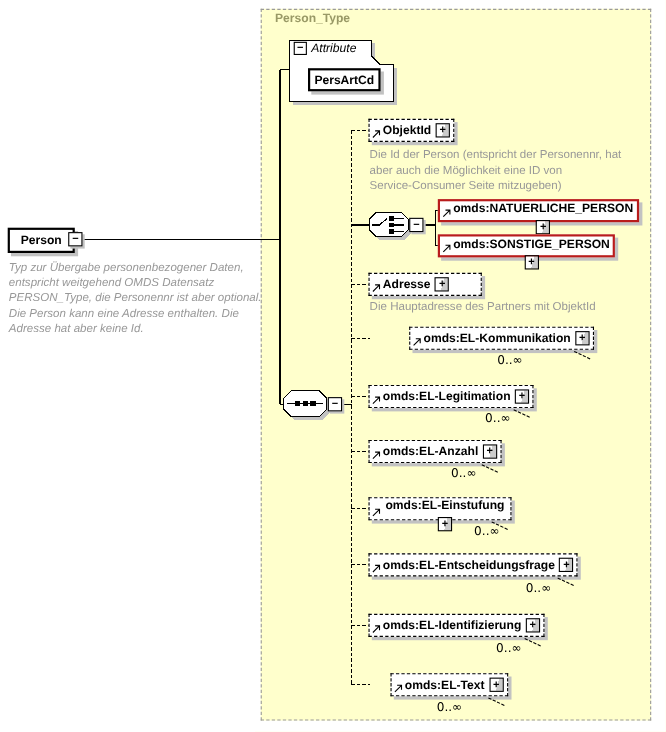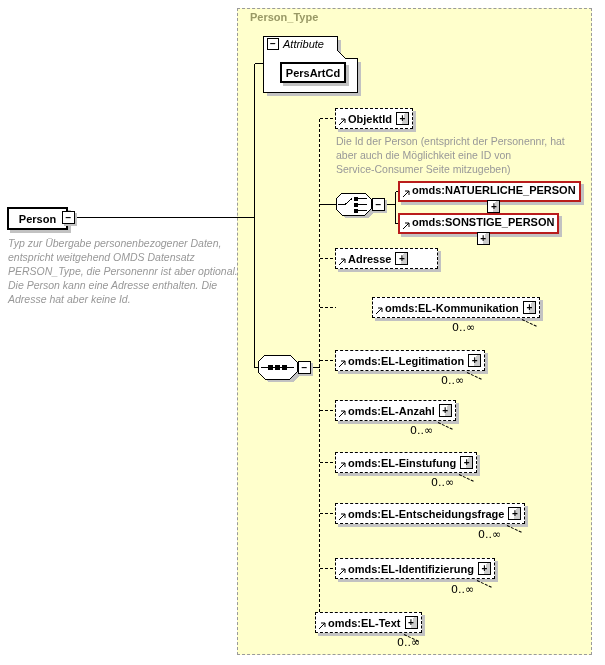--- a/index.html
+++ b/index.html
@@ -142,20 +142,21 @@
     <span class="expand-btn">+</span>
   </div>
 
   <div class="el-box dashed" style="left:335px;top:248px;min-width:103px;">
     <svg class="arrow" width="9" height="9">
       <path d="M1,8 L7,2 M3,2 H7 V6" stroke="#000" fill="none"></path>
       </svg>
     <span class="el-label">Adresse</span>
     <span class="expand-btn">+</span>
   </div>
+  <div class="annotation" style="left:336px;top:272px;width:260px;">Die Hauptadresse des Partners mit ObjektId</div>
 
   <div class="el-box dashed repeat" style="left:335px;top:297px;min-width:150px;margin-left:37px;">
     <svg class="arrow" width="9" height="9">
       <path d="M1,8 L7,2 M3,2 H7 V6" stroke="#000" fill="none"></path>
       </svg>
     <span class="el-label">omds:EL-Kommunikation</span>
     <span class="expand-btn">+</span>
   </div>
   <div class="occurs" style="left:452px;top:321px;">0..∞</div>
 
@@ -170,21 +171,21 @@
 
   <div class="el-box dashed repeat" style="left:335px;top:400px;min-width:109px;">
     <svg class="arrow" width="9" height="9">
       <path d="M1,8 L7,2 M3,2 H7 V6" stroke="#000" fill="none"></path>
       </svg>
     <span class="el-label">omds:EL-Anzahl</span>
     <span class="expand-btn">+</span>
   </div>
   <div class="occurs" style="left:410px;top:424px;">0..∞</div>
 
-  <div class="el-box dashed repeat" style="left:335px;top:452px;min-width:130px;">
+  <div class="el-box dashed repeat" style="left:335px;top:452px;min-width:130px;flex-direction:column;">
     <svg class="arrow" width="9" height="9">
       <path d="M1,8 L7,2 M3,2 H7 V6" stroke="#000" fill="none"></path>
       </svg>
     <span class="el-label">omds:EL-Einstufung</span>
     <span class="expand-btn">+</span>
   </div>
   <div class="occurs" style="left:431px;top:476px;">0..∞</div>
 
   <div class="el-box dashed repeat" style="left:335px;top:503px;min-width:177px;">
     <svg class="arrow" width="9" height="9">
@@ -197,21 +198,21 @@
 
   <div class="el-box dashed repeat" style="left:335px;top:558px;min-width:150px;">
     <svg class="arrow" width="9" height="9">
       <path d="M1,8 L7,2 M3,2 H7 V6" stroke="#000" fill="none"></path>
       </svg>
     <span class="el-label">omds:EL-Identifizierung</span>
     <span class="expand-btn">+</span>
   </div>
   <div class="occurs" style="left:451px;top:583px;">0..∞</div>
 
-  <div class="el-box dashed repeat" style="left:315px;top:612px;min-width:98px;text-align:right;">
+  <div class="el-box dashed repeat" style="left:355px;top:612px;min-width:98px;text-align:right;">
     <svg class="arrow" width="9" height="9">
       <path d="M1,8 L7,2 M3,2 H7 V6" stroke="#000" fill="none"></path>
       </svg>
     <span class="el-label">omds:EL-Text</span>
     <span class="expand-btn">+</span>
   </div>
   <div class="occurs" style="left:397px;top:636px;">0..∞</div>
 
 </div>
 

